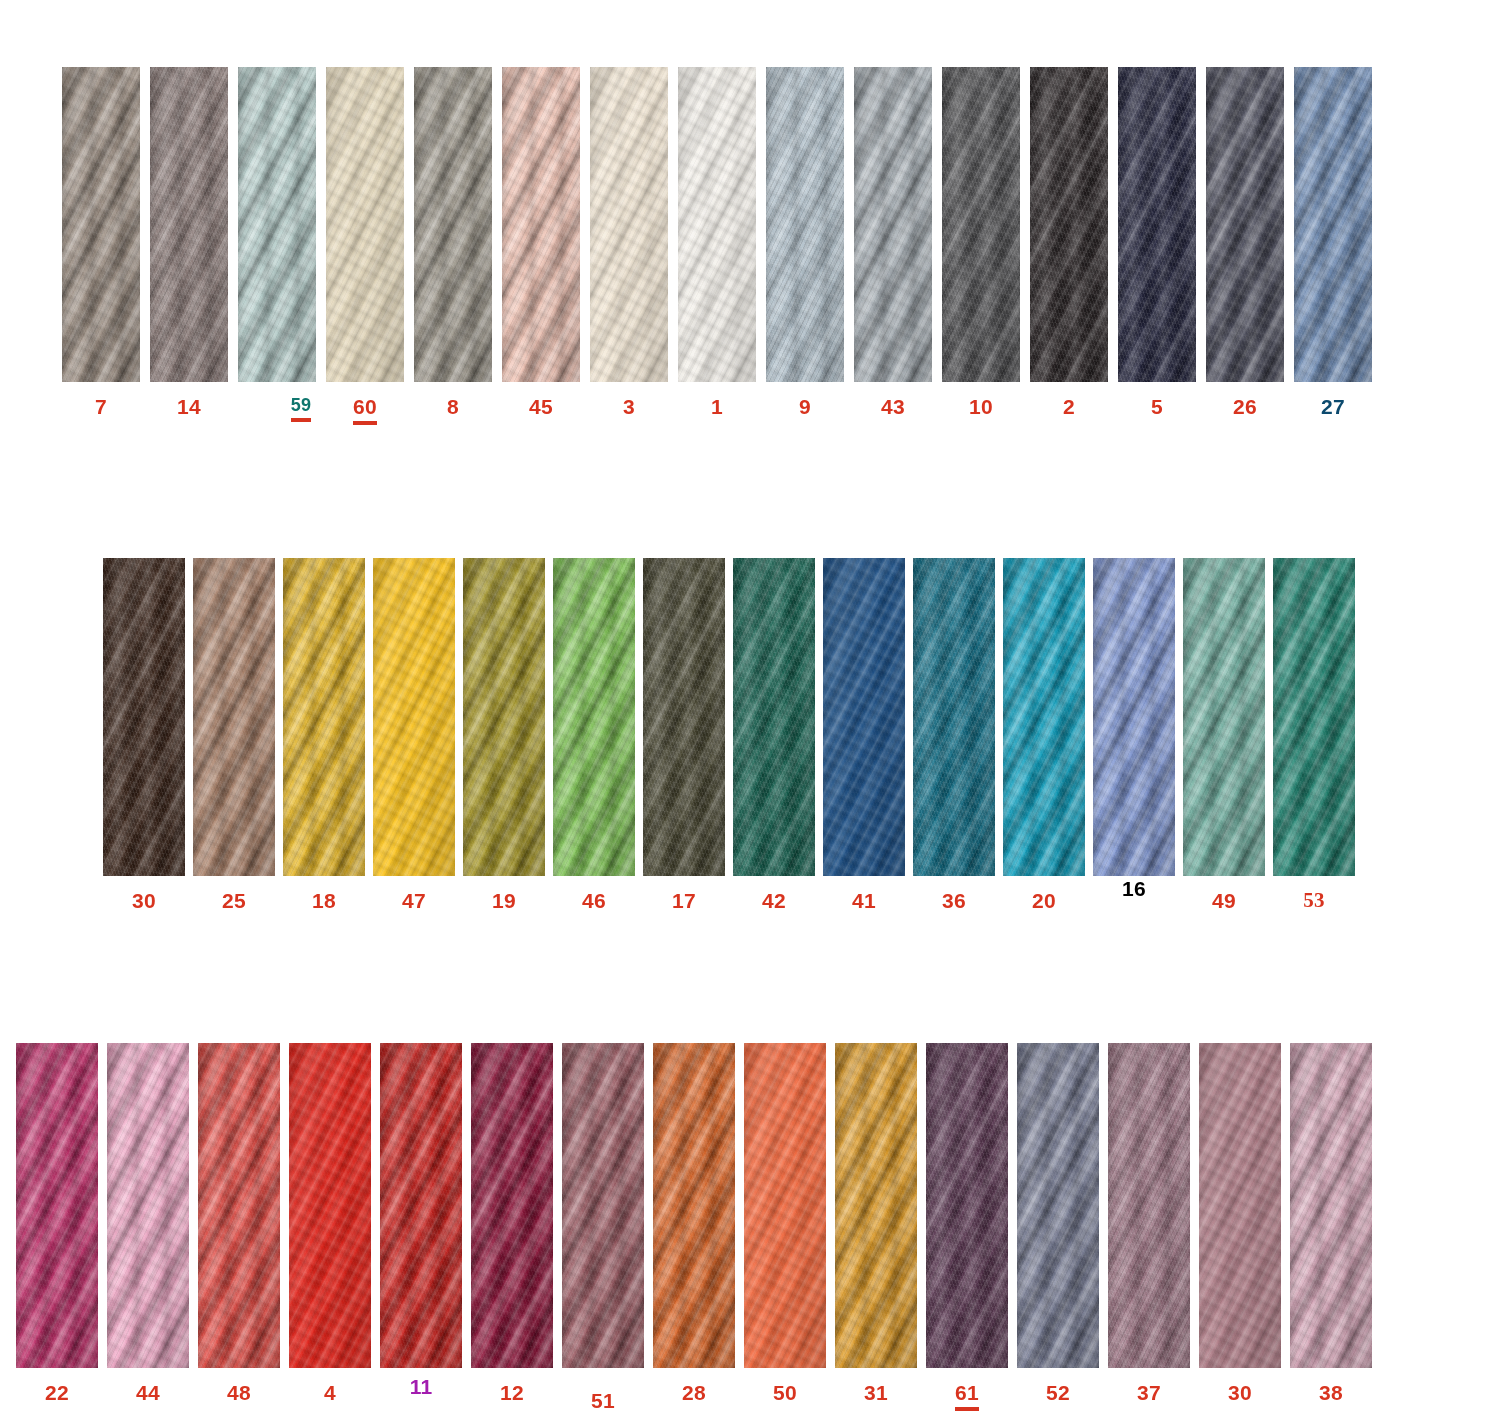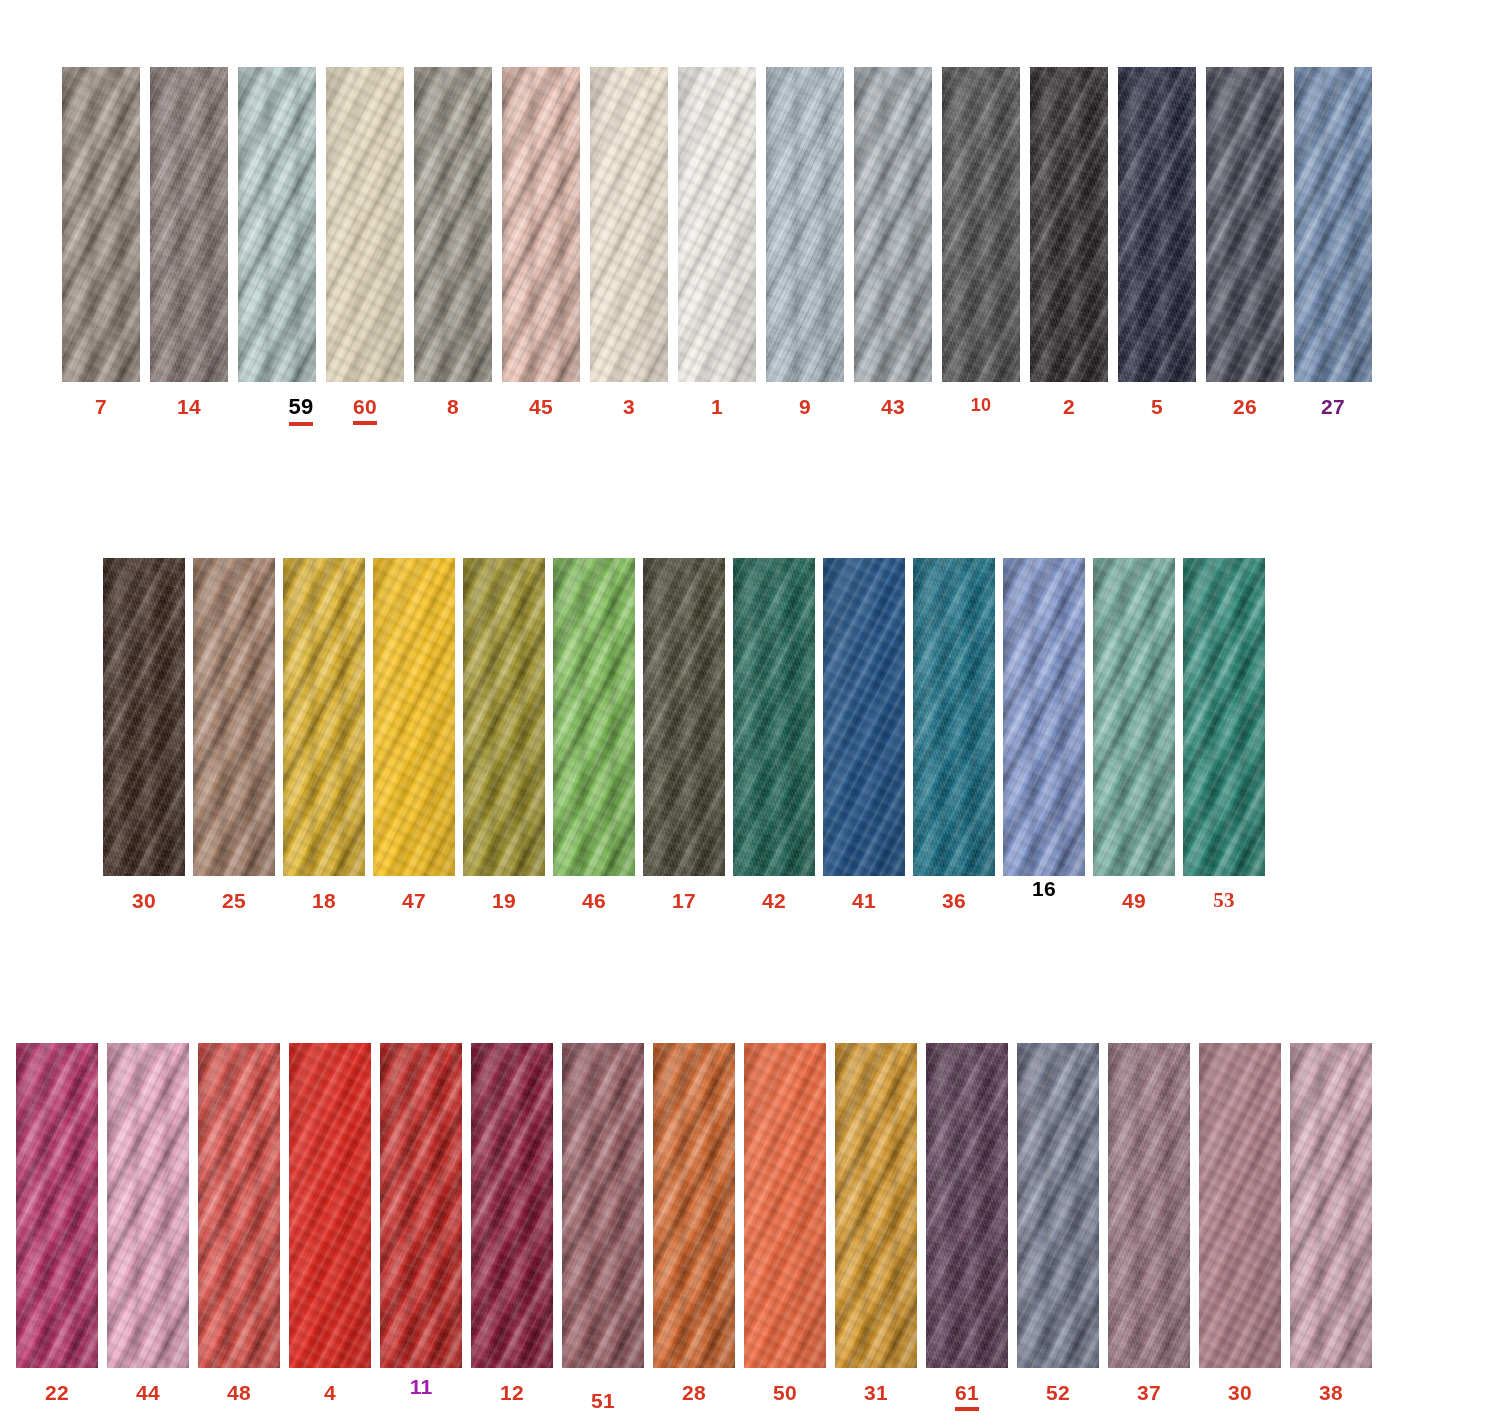--- a/index.html
+++ b/index.html
@@ -161,21 +161,21 @@
         <div class="swatch-label" style="margin-top: 14px; font-size: 21px; color: rgb(216, 52, 31);"><span class="lbl-text">14</span></div>
       </div>
       <div class="swatch-cell">
         <div class="swatch" style="width: 78px; height: 315px; background-color: rgb(184, 208, 205);">
           <div class="ply"></div>
           <div class="ply2"></div>
           <div class="strands"></div>
           <div class="fuzz"></div>
           <div class="shade"></div>
         </div>
-        <div class="swatch-label underlined" style="margin-top: 14px; font-size: 22px; color: #000000; margin-left: 48px;"><span class="lbl-text">59</span></div>
+        <div class="swatch-label underlined" style="margin-top: 14px; font-size: 18px; color: #0f766e; margin-left: 48px;"><span class="lbl-text">59</span></div>
       </div>
       <div class="swatch-cell">
         <div class="swatch smooth" style="width: 78px; height: 315px; background-color: rgb(232, 220, 192);">
           <div class="ply"></div>
           <div class="ply2"></div>
           <div class="strands"></div>
           <div class="fuzz"></div>
           <div class="shade"></div>
         </div>
         <div class="swatch-label underlined" style="margin-top: 14px; font-size: 21px; color: rgb(216, 52, 31);"><span class="lbl-text">60</span></div>
@@ -241,21 +241,21 @@
         <div class="swatch-label" style="margin-top: 14px; font-size: 21px; color: rgb(216, 52, 31);"><span class="lbl-text">43</span></div>
       </div>
       <div class="swatch-cell">
         <div class="swatch heather" style="width: 78px; height: 315px; background-color: rgb(79, 79, 81);">
           <div class="ply"></div>
           <div class="ply2"></div>
           <div class="strands"></div>
           <div class="fuzz"></div>
           <div class="shade"></div>
         </div>
-        <div class="swatch-label" style="margin-top: 14px; font-size: 18px; color: rgb(216, 52, 31);"><span class="lbl-text">10</span></div>
+        <div class="swatch-label" style="margin-top: 14px; font-size: 21px; color: rgb(216, 52, 31);"><span class="lbl-text">10</span></div>
       </div>
       <div class="swatch-cell">
         <div class="swatch heather" style="width: 78px; height: 315px; background-color: rgb(43, 37, 38);">
           <div class="ply"></div>
           <div class="ply2"></div>
           <div class="strands"></div>
           <div class="fuzz"></div>
           <div class="shade"></div>
         </div>
         <div class="swatch-label" style="margin-top: 14px; font-size: 21px; color: rgb(216, 52, 31);"><span class="lbl-text">2</span></div>
@@ -281,21 +281,21 @@
         <div class="swatch-label" style="margin-top: 14px; font-size: 21px; color: rgb(216, 52, 31);"><span class="lbl-text">26</span></div>
       </div>
       <div class="swatch-cell">
         <div class="swatch" style="width: 78px; height: 315px; background-color: rgb(111, 140, 181);">
           <div class="ply"></div>
           <div class="ply2"></div>
           <div class="strands"></div>
           <div class="fuzz"></div>
           <div class="shade"></div>
         </div>
-        <div class="swatch-label" style="margin-top: 14px; font-size: 21px; color: #701a75;"><span class="lbl-text">27</span></div>
+        <div class="swatch-label" style="margin-top: 14px; font-size: 21px; color: #0c4a6e;"><span class="lbl-text">27</span></div>
       </div>
     </div>
     <div class="swatch-row" style="left: 103px; top: 558px; gap: 8px;">
       <div class="swatch-cell">
         <div class="swatch heather" style="width: 82px; height: 318px; background-color: rgb(58, 36, 25);">
           <div class="ply"></div>
           <div class="ply2"></div>
           <div class="strands"></div>
           <div class="fuzz"></div>
           <div class="shade"></div>
@@ -386,20 +386,30 @@
         <div class="swatch heather" style="width: 82px; height: 318px; background-color: rgb(16, 108, 132);">
           <div class="ply"></div>
           <div class="ply2"></div>
           <div class="strands"></div>
           <div class="fuzz"></div>
           <div class="shade"></div>
         </div>
         <div class="swatch-label" style="margin-top: 14px; font-size: 21px; color: rgb(216, 52, 31);"><span class="lbl-text">36</span></div>
       </div>
       <div class="swatch-cell">
+        <div class="swatch" style="width: 82px; height: 318px; background-color: rgb(14, 159, 190);">
+          <div class="ply"></div>
+          <div class="ply2"></div>
+          <div class="strands"></div>
+          <div class="fuzz"></div>
+          <div class="shade"></div>
+        </div>
+        <div class="swatch-label" style="margin-top: 14px; font-size: 21px; color: rgb(216, 52, 31);"><span class="lbl-text">20</span></div>
+      </div>
+      <div class="swatch-cell">
         <div class="swatch" style="width: 82px; height: 318px; background-color: rgb(127, 150, 210);">
           <div class="ply"></div>
           <div class="ply2"></div>
           <div class="strands"></div>
           <div class="fuzz"></div>
           <div class="shade"></div>
         </div>
         <div class="swatch-label" style="margin-top: 2px; font-size: 21px; color: #000000;"><span class="lbl-text">16</span></div>
       </div>
       <div class="swatch-cell">

